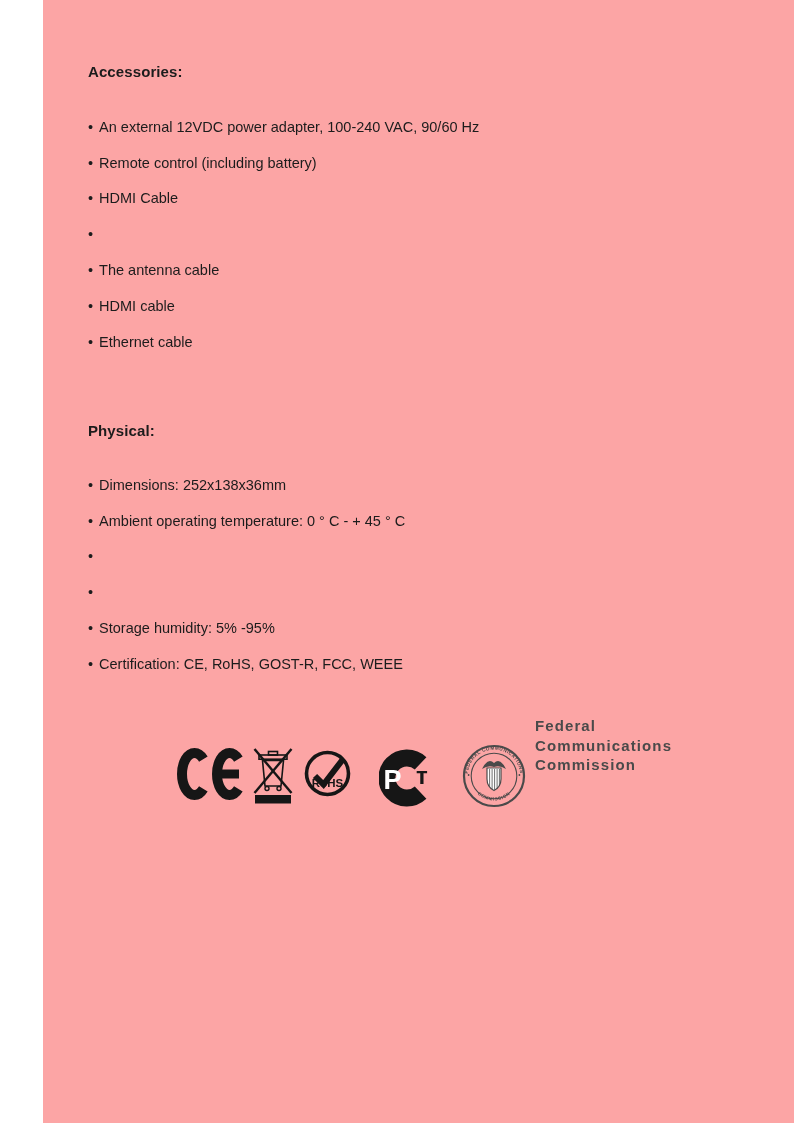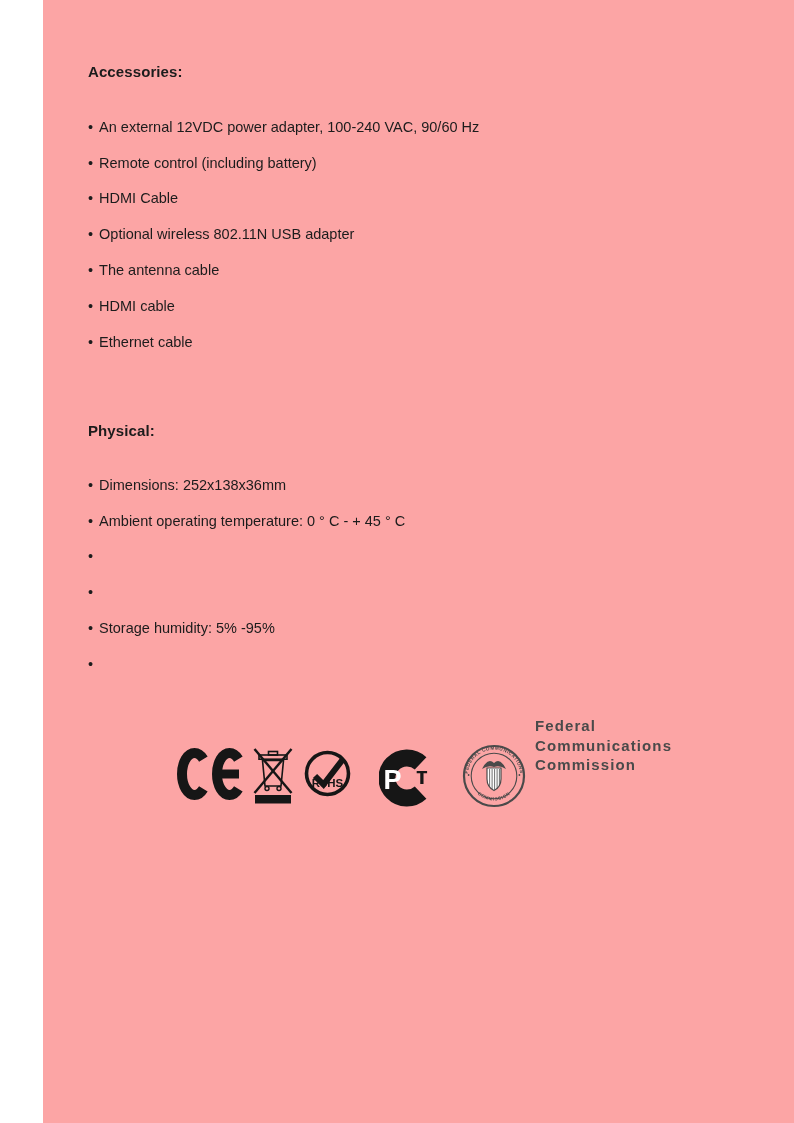--- a/index.html
+++ b/index.html
@@ -40,21 +40,20 @@
     <div class="bullet-item">
       <span class="bullet">•</span>
       <span>Remote control (including battery)</span>
     </div>
     <div class="bullet-item">
       <span class="bullet">•</span>
       <span>HDMI Cable</span>
     </div>
     <div class="bullet-item">
       <span class="bullet">•</span>
-      <span>Optional wireless 802.11N USB adapter</span>
     </div>
     <div class="bullet-item">
       <span class="bullet">•</span>
       <span>The antenna cable</span>
     </div>
     <div class="bullet-item">
       <span class="bullet">•</span>
       <span>HDMI cable</span>
     </div>
     <div class="bullet-item">
@@ -79,20 +78,21 @@
     </div>
     <div class="bullet-item">
       <span class="bullet">•</span>
     </div>
     <div class="bullet-item">
       <span class="bullet">•</span>
       <span>Storage humidity: 5% -95%</span>
     </div>
     <div class="bullet-item">
       <span class="bullet">•</span>
+      <span>Certification: CE, RoHS, GOST-R, FCC, WEEE</span>
     </div>
   </div>
 
   <div class="logo" style="left:134px;top:748px">
     <svg width="72" height="52" viewBox="0 0 144 104" xmlns="http://www.w3.org/2000/svg">
       <path d="M52.7,22.3 A25,42 0 1 0 52.7,81.7" fill="none" stroke="#161616" stroke-width="20"></path>
       <path d="M122.7,22.3 A25,42 0 1 0 122.7,81.7" fill="none" stroke="#161616" stroke-width="20"></path>
       <path d="M88,52 H124" fill="none" stroke="#161616" stroke-width="18"></path>
     </svg>
   </div>

